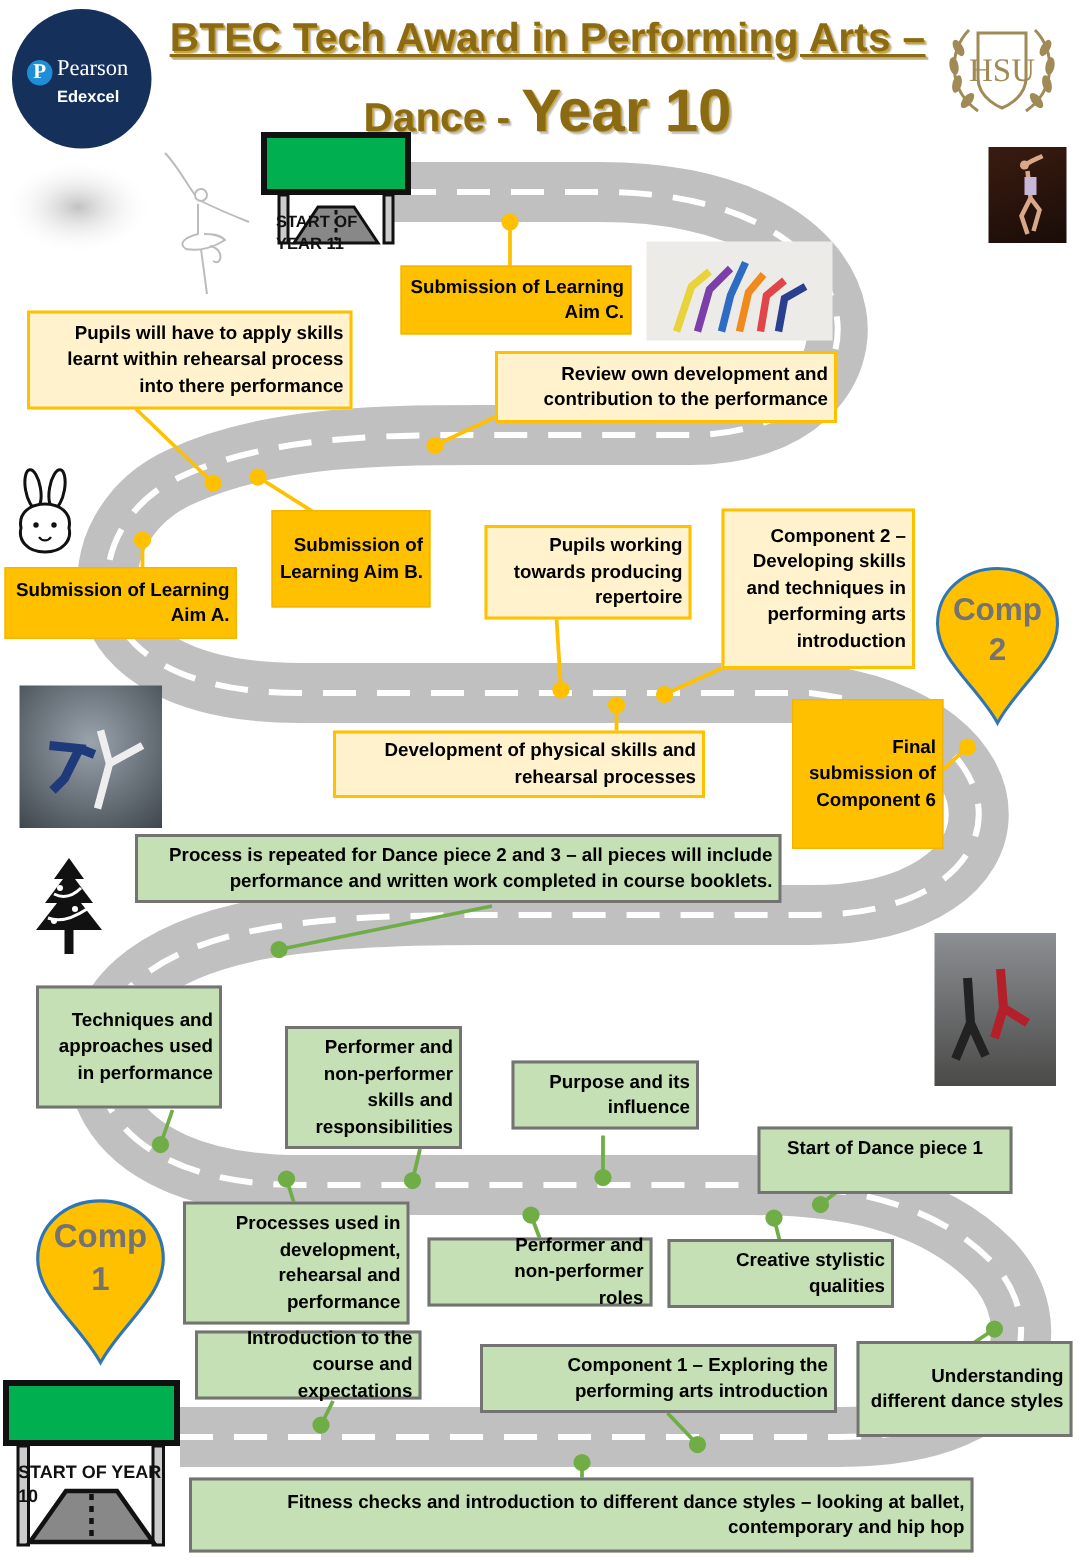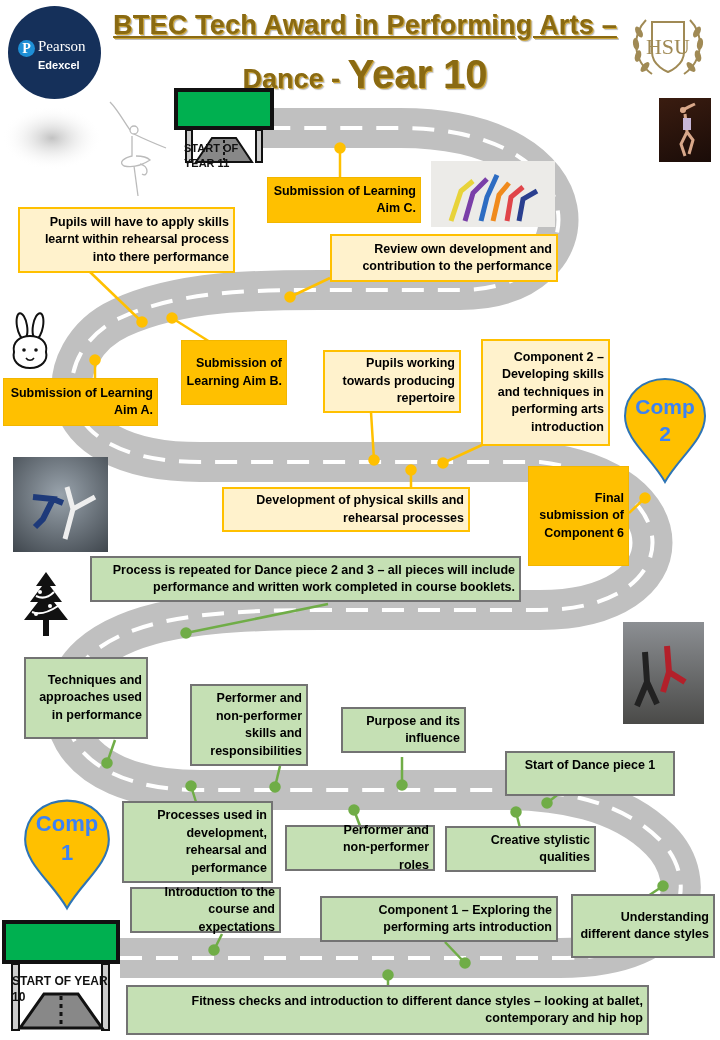--- a/index.html
+++ b/index.html
@@ -13,21 +13,21 @@
   .pearson .p { position: absolute; left: 10px; top: 34px; width: 17px; height: 17px; border-radius: 50%; background: #1e8fd6; font-family: "Liberation Serif", serif; font-weight: bold; font-size: 14px; line-height: 17px; text-align: center; }
   .pearson .w { position: absolute; left: 30px; top: 32px; font-family: "Liberation Serif", serif; font-size: 15px; }
   .pearson .e { position: absolute; left: 30px; top: 53px; font-size: 11px; font-weight: bold; }
   .crest { position: absolute; left: 628px; top: 12px; width: 80px; height: 72px; }
   .box { position: absolute; box-sizing: border-box; display: flex; align-items: center; justify-content: center; text-align: right; font-weight: bold; font-size: 12.5px; line-height: 1.4; color: #000000; padding: 2px 4px; }
   .box.sub { background: #ffc000; border: 1px solid #f2b600; }
   .box.cream { background: #fff2cc; border: 2px solid #ffc000; }
   .box.green { background: #c5e0b4; border: 2px solid #737373; }
   .box.start { align-items: flex-start; padding-top: 4px; margin-top: 16px; }
   .pin { position: absolute; width: 86px; height: 110px; }
-  .pin-text { position: absolute; text-align: center; font-weight: bold; font-size: 21px; line-height: 1.3; color: #3b82f6; }
+  .pin-text { position: absolute; text-align: center; font-weight: bold; font-size: 21px; line-height: 1.3; color: #737373; }
   .photo { position: absolute; overflow: hidden; }
   .sign-text { position: absolute; text-align: left; font-weight: bold; font-size: 11px; line-height: 1.35; color: #111; margin-top: 48px; }
 </style>
 </head>
 <body>
 
 <svg id="road" viewBox="0 0 720 1040">
   <defs>
     <radialGradient id="blur" cx="50%" cy="50%" r="50%">
       <stop offset="0%" stop-color="#bbb" stop-opacity="0.9"></stop>

